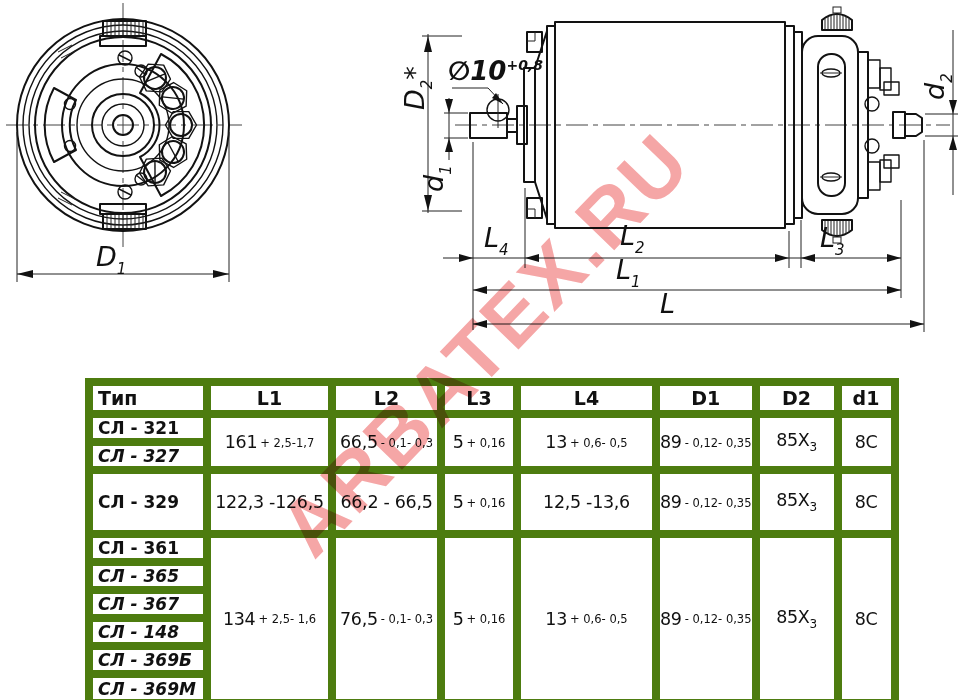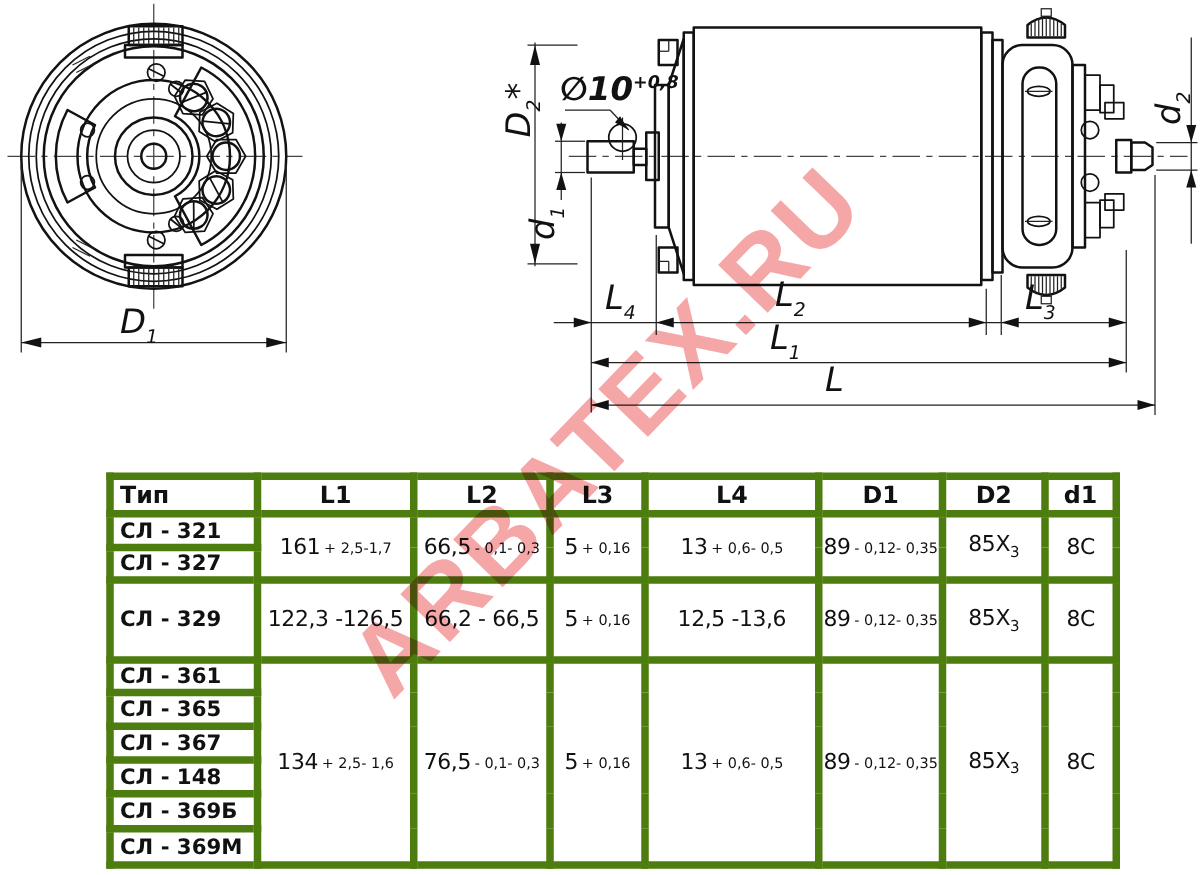--- a/index.html
+++ b/index.html
@@ -21,26 +21,26 @@
   .wm{position:absolute;left:125px;top:275px;width:720px;height:140px;
       display:flex;align-items:center;justify-content:center;
       transform:rotate(-46deg);
       font-weight:bold;font-size:80px;letter-spacing:3px;white-space:nowrap;
       color:#f5a6a6;mix-blend-mode:multiply;z-index:6;pointer-events:none;
       font-family:"Liberation Sans",sans-serif;}
 
   
   table.spec{position:absolute;left:85px;top:378px;border-collapse:collapse;
              table-layout:fixed;z-index:2;background:transparent;}
-  .spec th,.spec td{border:6px solid #4d7c0f;padding:0;vertical-align:middle;
+  .spec th,.spec td{border:8px solid #4d7c0f;padding:0;vertical-align:middle;
                     text-align:center;overflow:hidden;white-space:nowrap;}
   .spec th{font-size:19px;font-weight:bold;height:24px;}
   .spec th.type,.spec td.type{text-align:left;padding-left:5px;}
   .spec td.type{font-weight:bold;font-size:17px;}
-  .spec td.thin{border-top-width:1px;}
+  .spec td.thin{border-top-width:1px;font-style:italic;}
   .spec tr.gs td{border-top-width:2.5px;}
   .spec td.val{font-size:17.5px;letter-spacing:-0.3px;}
   .tol{display:inline-flex;flex-direction:row;justify-content:center;
        vertical-align:middle;margin-left:3px;font-size:11.5px;letter-spacing:0;
        line-height:1.25;text-align:left;}
   .tol .t{min-height:13px;display:block;}
   sub.sa{font-size:12px;}
 </style>
 </head>
 <body>

